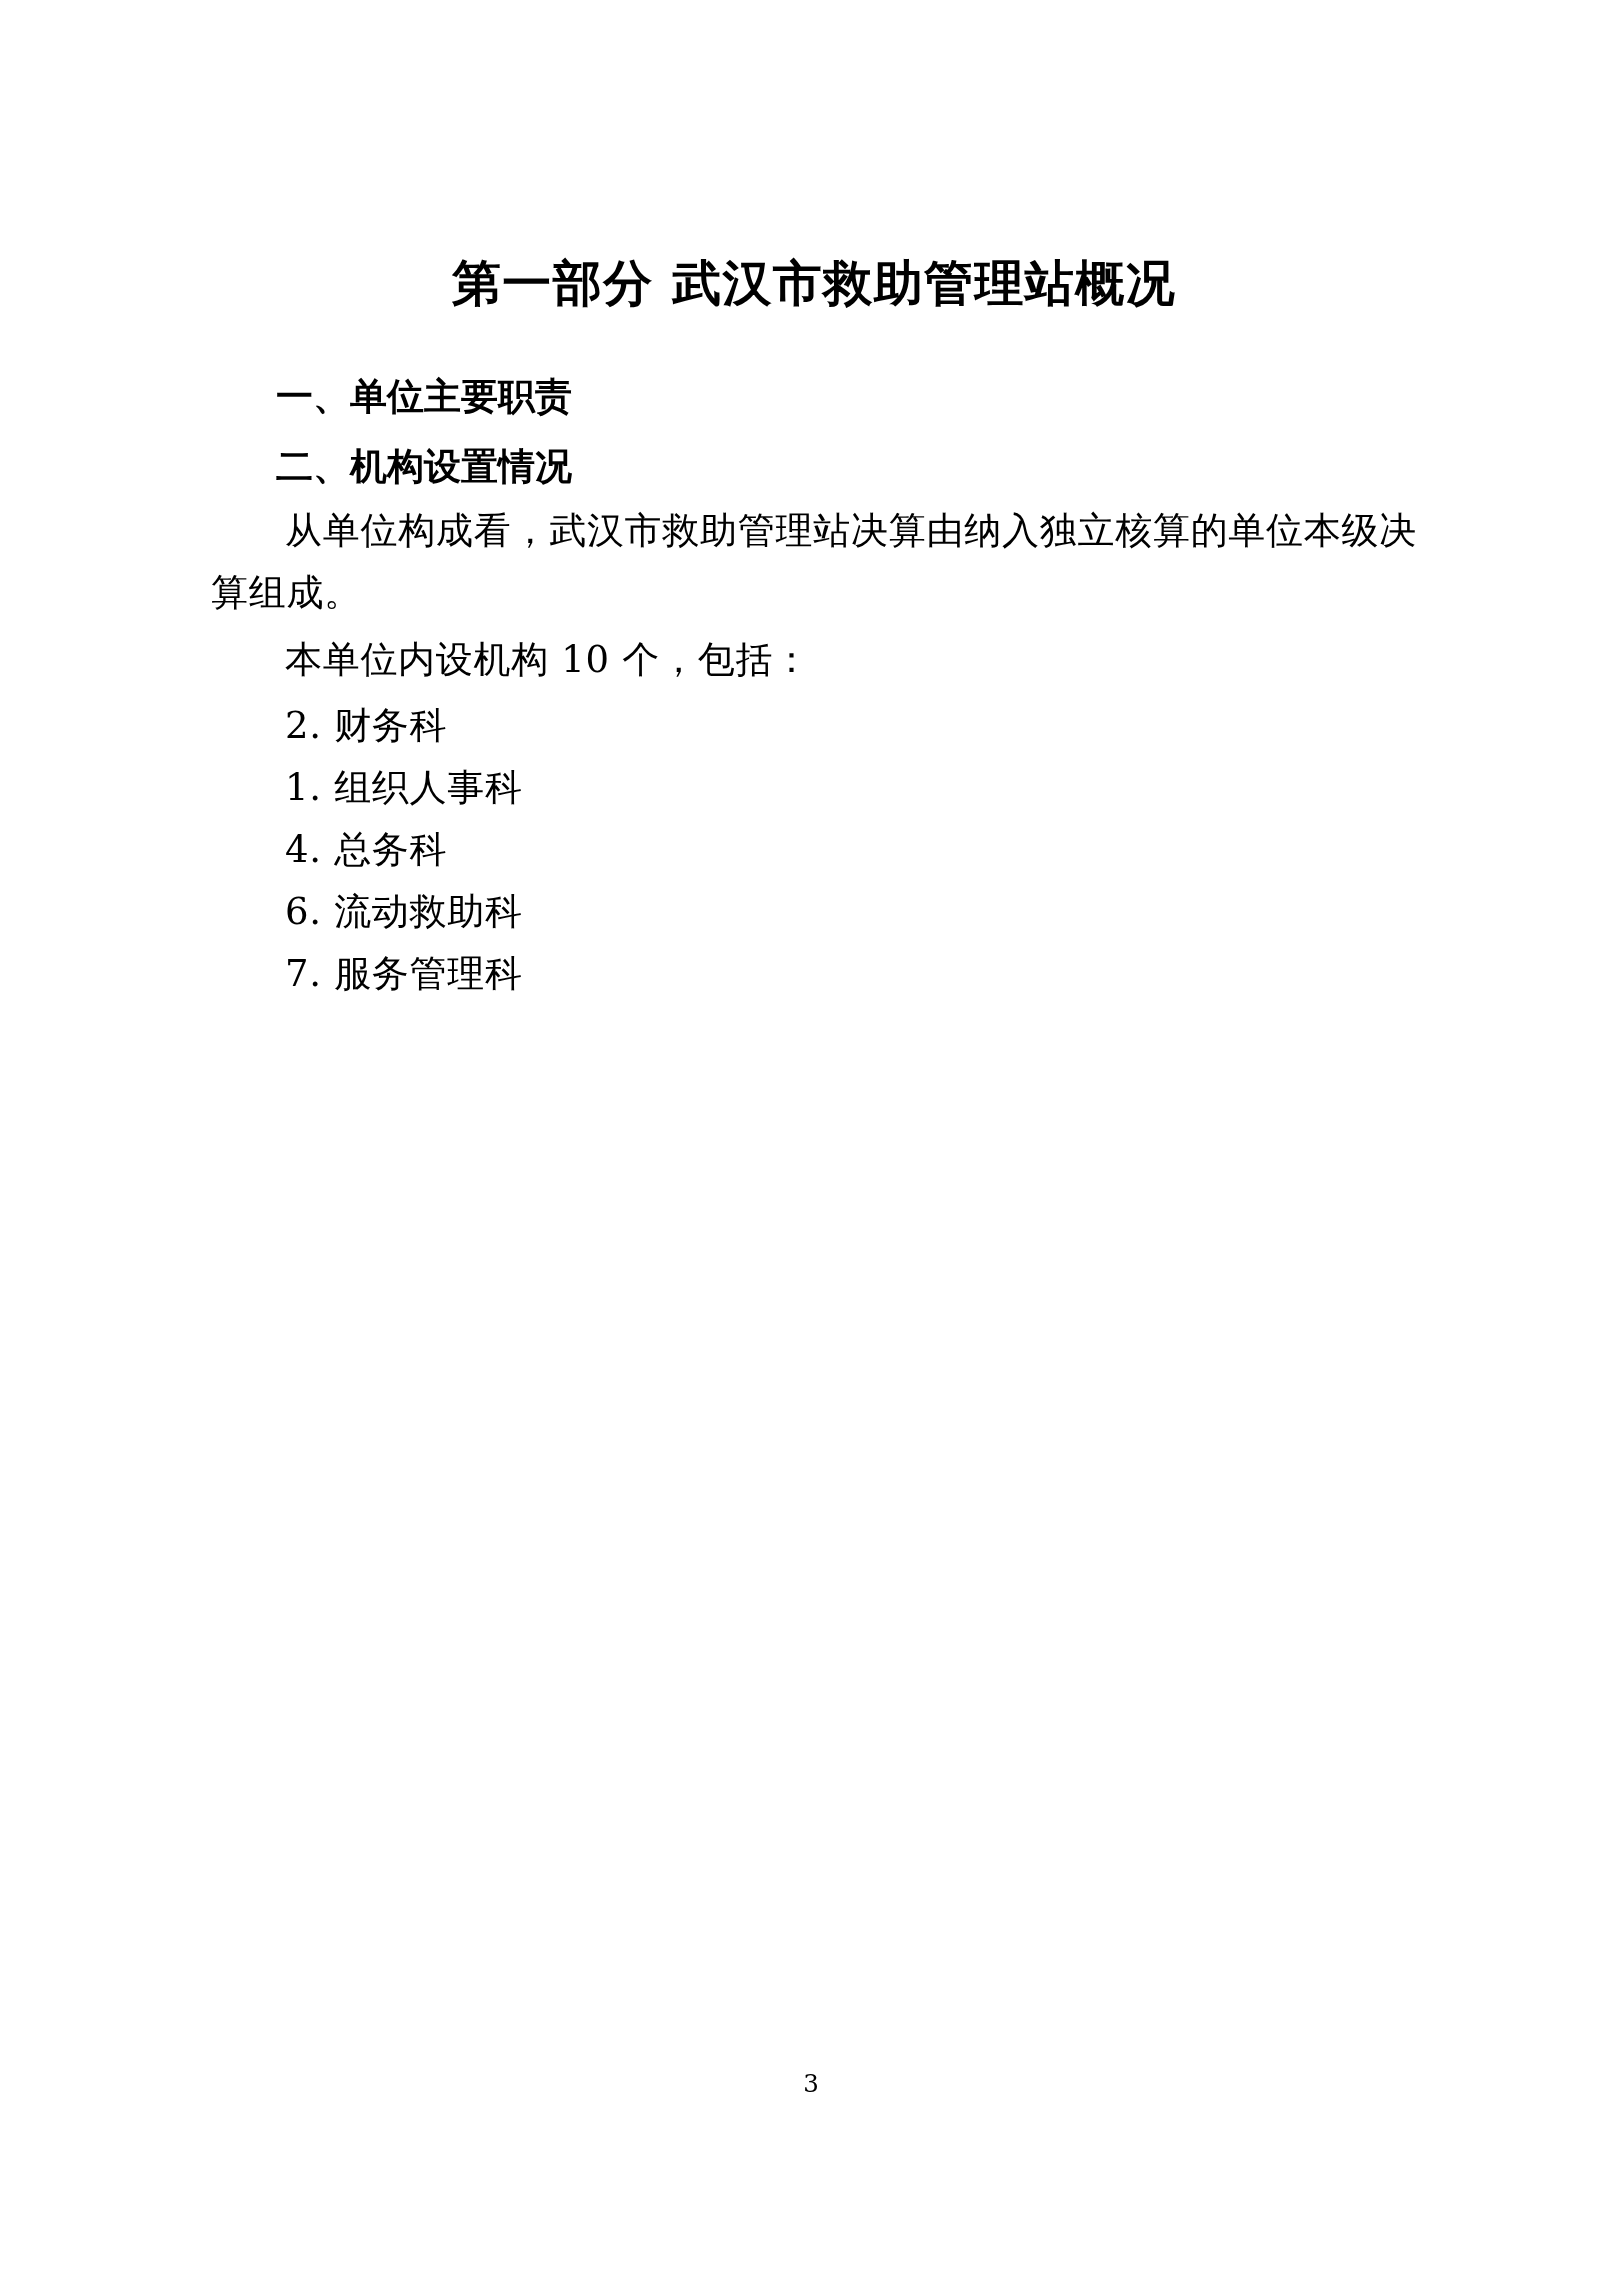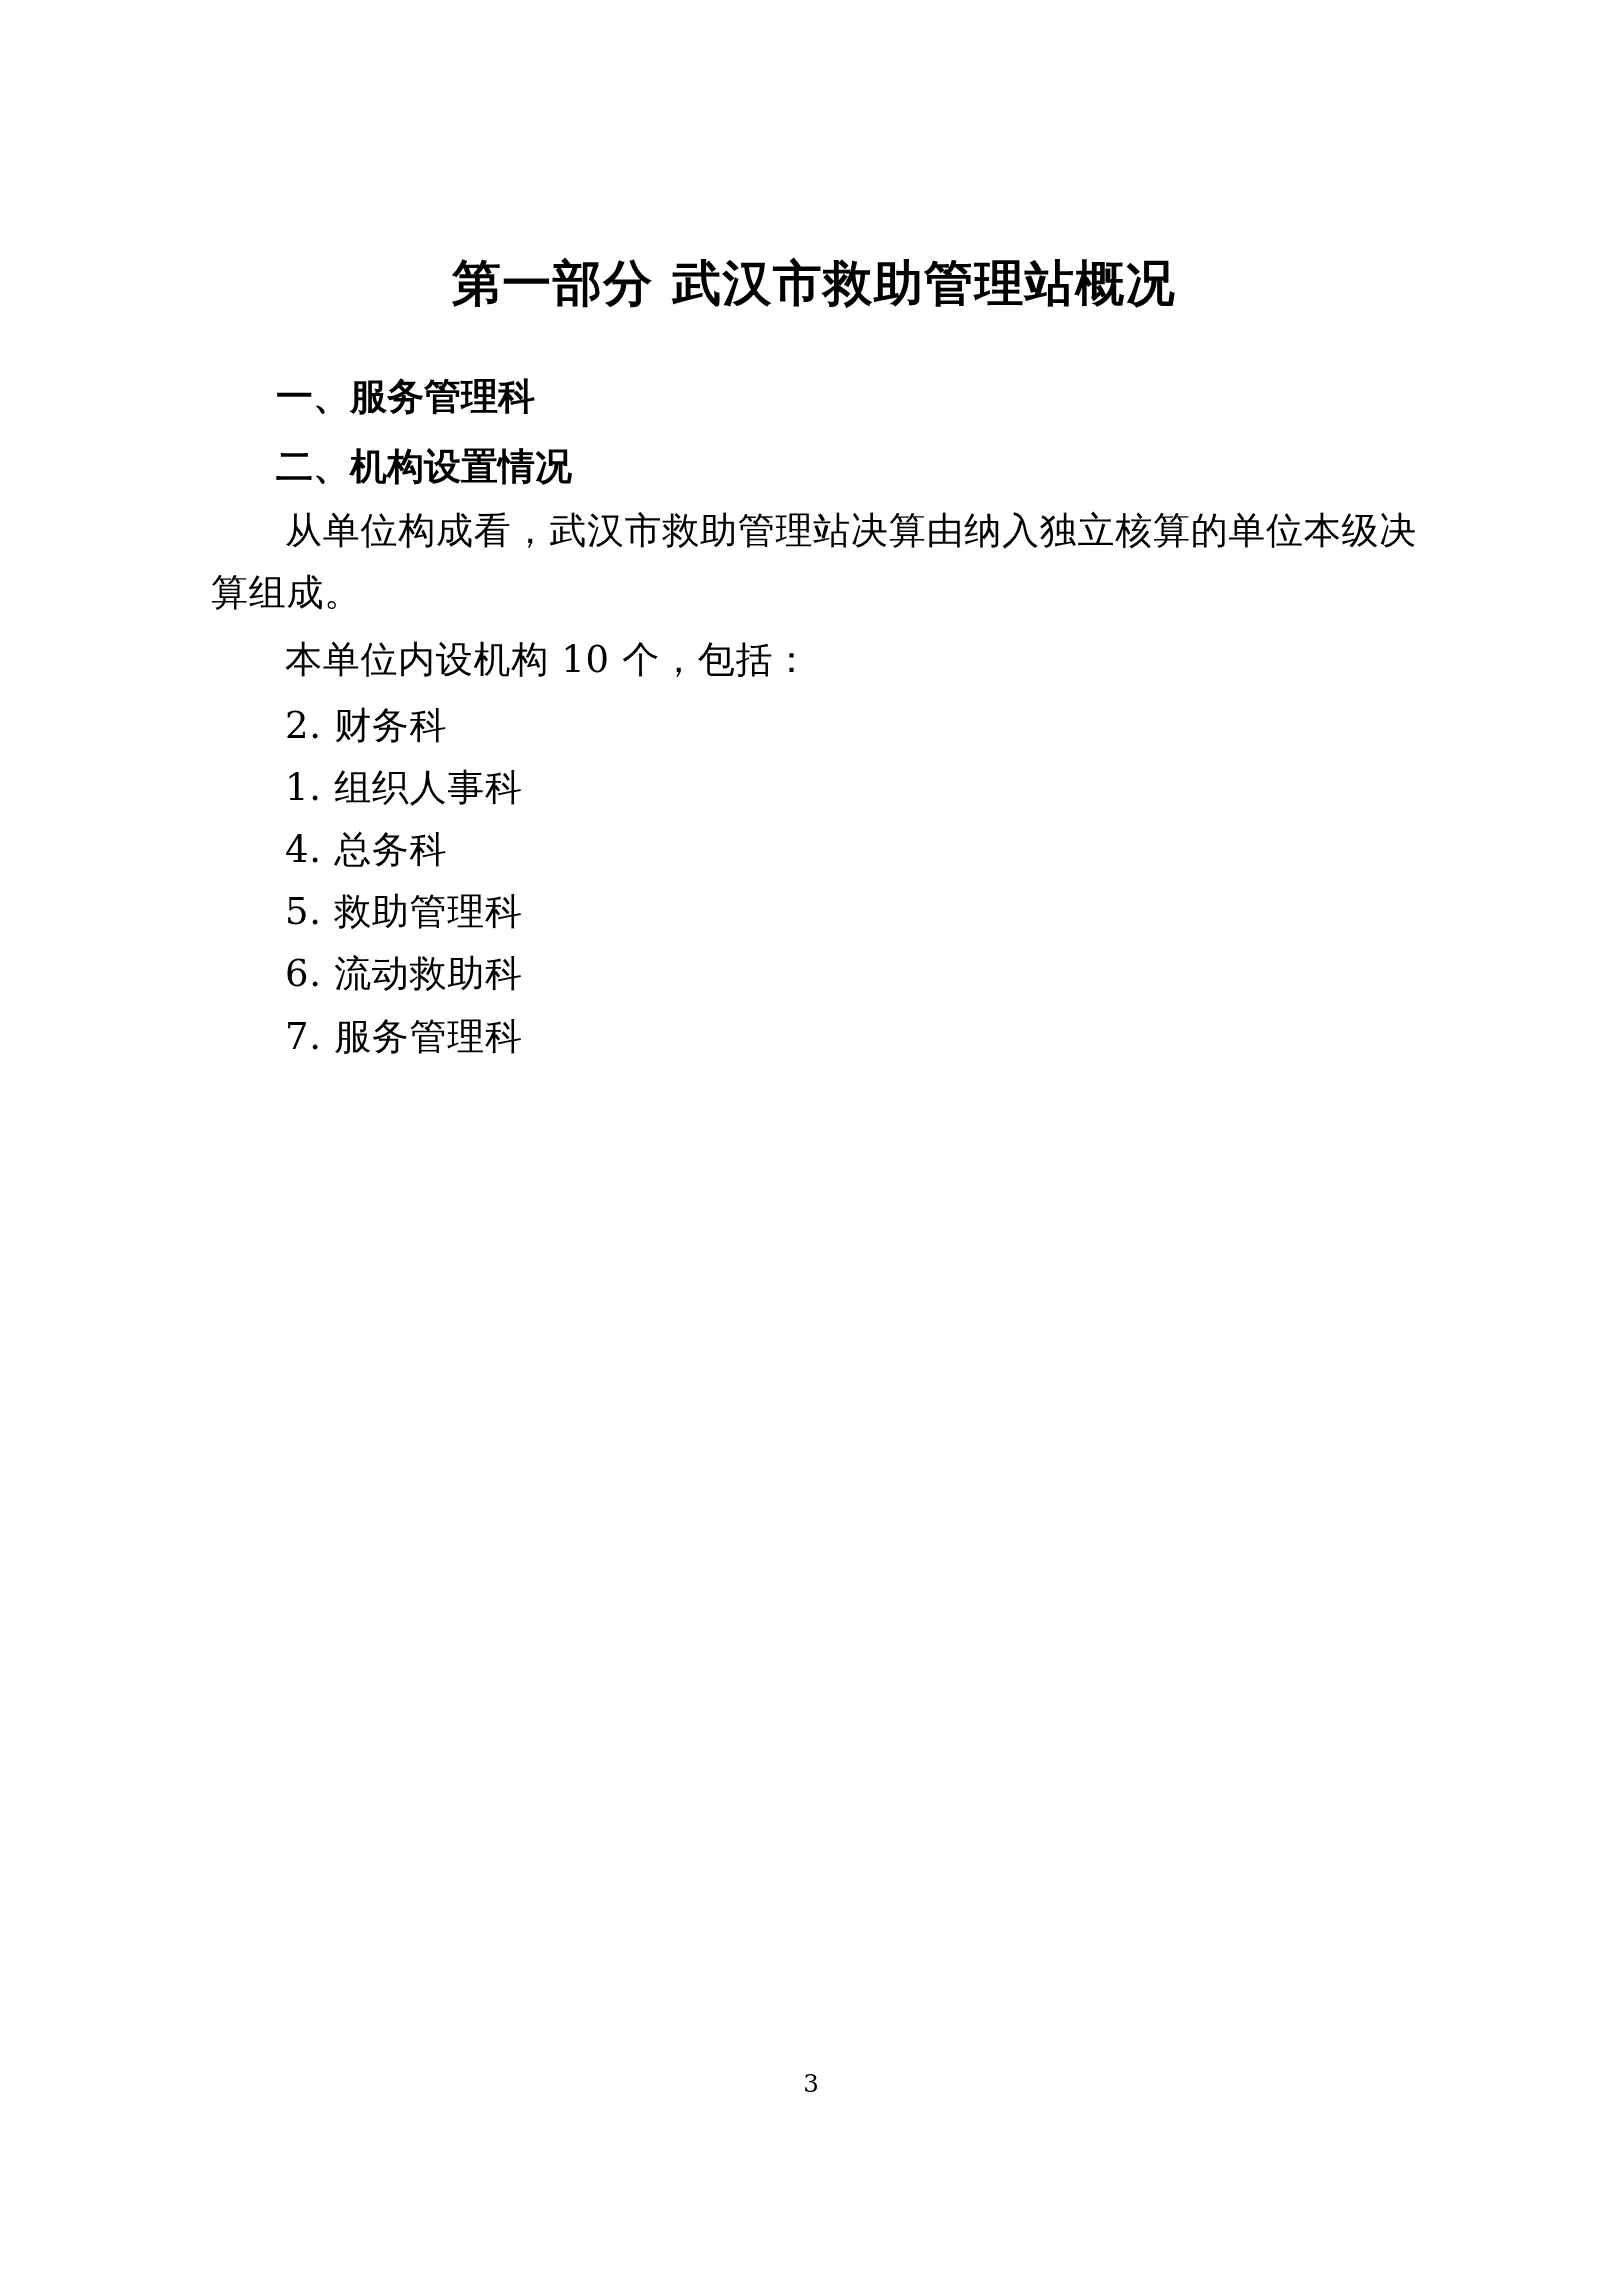--- a/index.html
+++ b/index.html
@@ -78,36 +78,35 @@
   }
 </style>
 </head>
 <body>
 
 <div class="page">
   <div class="content">
 
     <h1 class="doc-title">第一部分 武汉市救助管理站概况</h1>
 
-    <h2 class="section-heading">一、服务管理科</h2>
+    <h2 class="section-heading">一、单位主要职责</h2>
 
 
     <div class="gap-small"></div>
 
     <h2 class="section-heading">二、机构设置情况</h2>
 
     <p class="para">从单位构成看，武汉市救助管理站决算由纳入独立核算的单位本级决算组成。</p>
 
     <p class="para">本单位内设机构 10 个，包括：</p>
 
     <ul class="list">
       <li class="list-item">2. 财务科</li>
       <li class="list-item">1. 组织人事科</li>
       <li class="list-item">4. 总务科</li>
-      <li class="list-item">5. 救助管理科</li>
       <li class="list-item">6. 流动救助科</li>
       <li class="list-item">7. 服务管理科</li>
     </ul>
 
   </div>
 
   <div class="page-number">3</div>
 </div>
 
 

